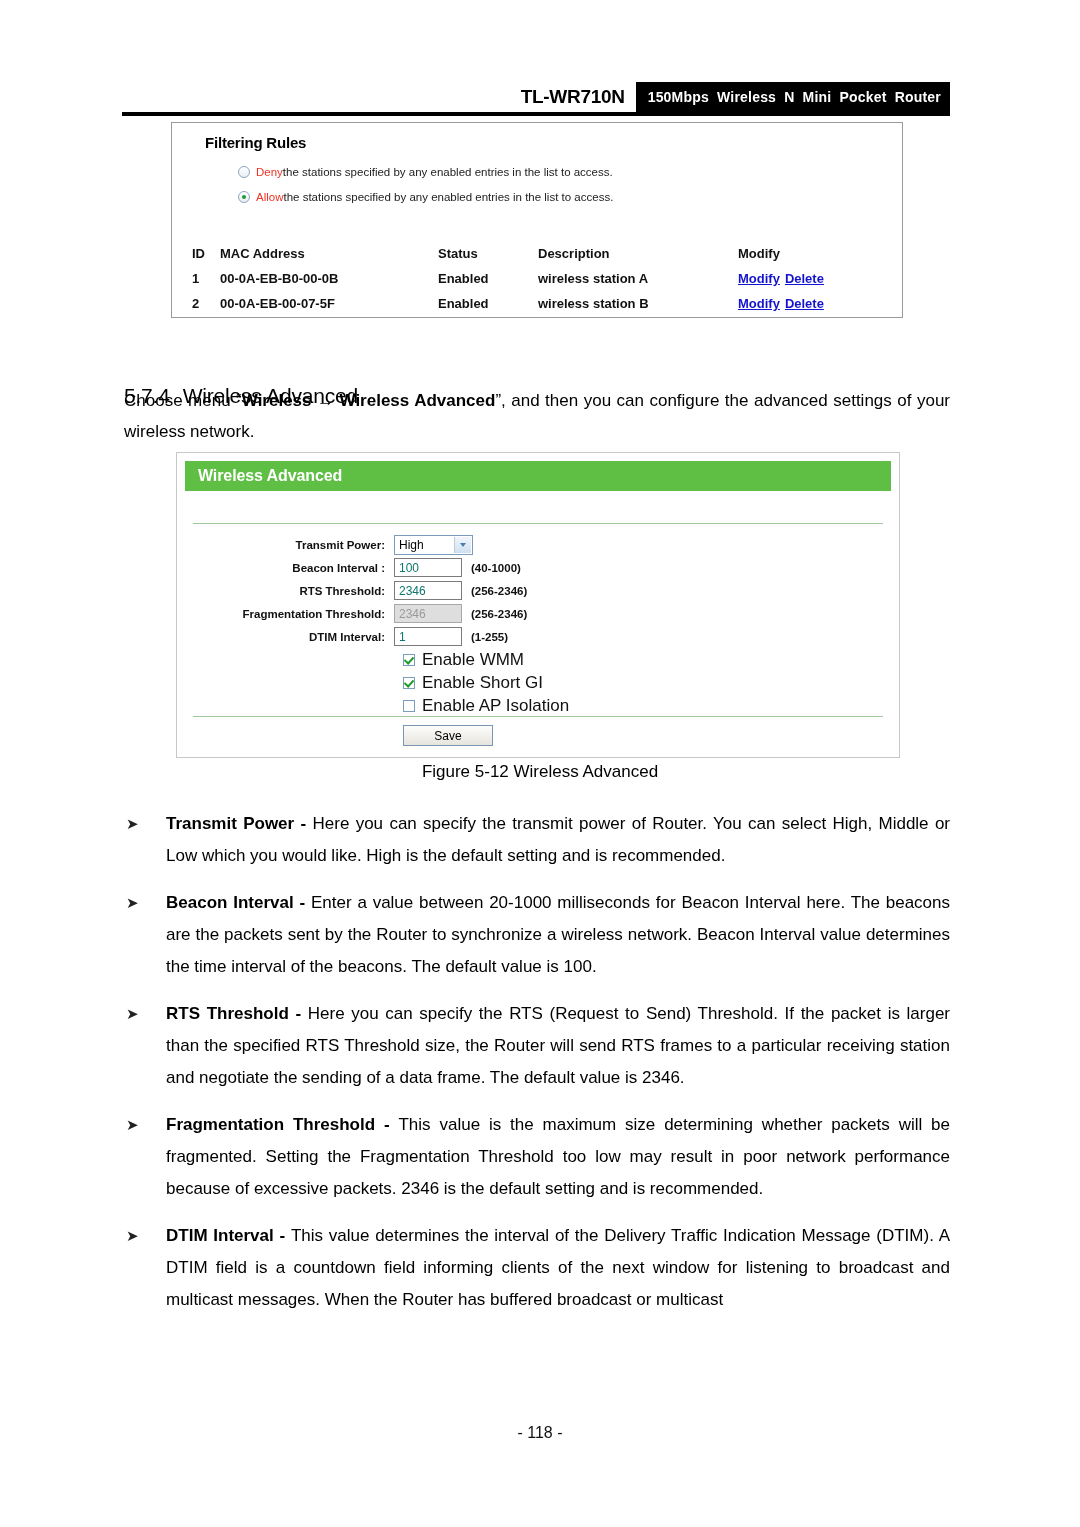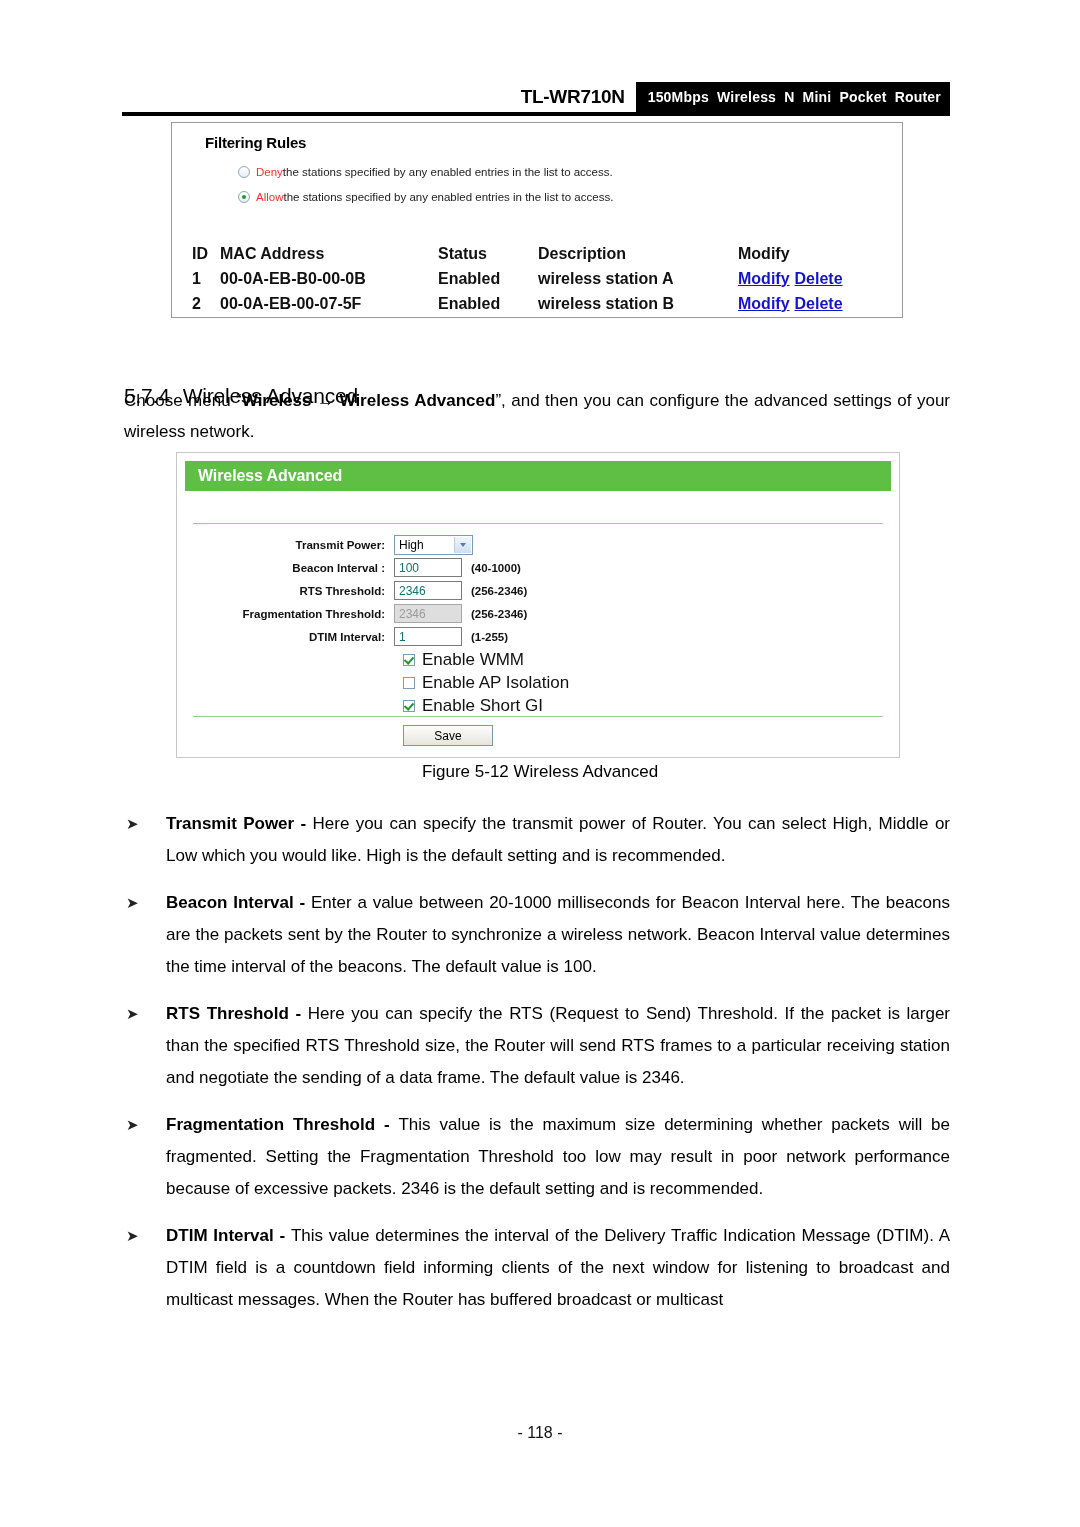--- a/index.html
+++ b/index.html
@@ -123,21 +123,21 @@
     width: 692px;
     font-size: 11.5px;
   }
   .fr-table table { border-collapse: collapse; width: 100%; }
   .fr-table th, .fr-table td {
     text-align: left;
     font-weight: bold;
     padding: 0;
     height: 25px;
     vertical-align: middle;
-    font-size: 16px;
+    font-size: 13px;
     color: #111;
     white-space: nowrap;
   }
   .col-id    { width: 28px; }
   .col-mac   { width: 218px; }
   .col-stat  { width: 100px; }
   .col-desc  { width: 200px; }
   .col-mod   { width: auto; }
   .lnk {
     color: #1414cf;
@@ -506,31 +506,31 @@
 
       <div class="cbrow">
         <div class="cbwrap">
           <span class="cb checked"></span>
           <span class="cblabel">Enable WMM</span>
         </div>
       </div>
 
       <div class="cbrow">
         <div class="cbwrap">
+          <span class="cb checked"></span>
+          <span class="cblabel">Enable Short GI</span>
+        </div>
+      </div>
+
+      <div class="cbrow">
+        <div class="cbwrap">
           <span class="cb"></span>
           <span class="cblabel">Enable AP Isolation</span>
         </div>
       </div>
-
-      <div class="cbrow">
-        <div class="cbwrap">
-          <span class="cb checked"></span>
-          <span class="cblabel">Enable Short GI</span>
-        </div>
-      </div>
     </div>
 
     <div class="adv-rule bottom"></div>
 
     <div class="save-wrap">
       <div class="save-btn">Save</div>
     </div>
   </div>
 
   <div class="fig-cap">Figure 5-12 Wireless Advanced</div>

